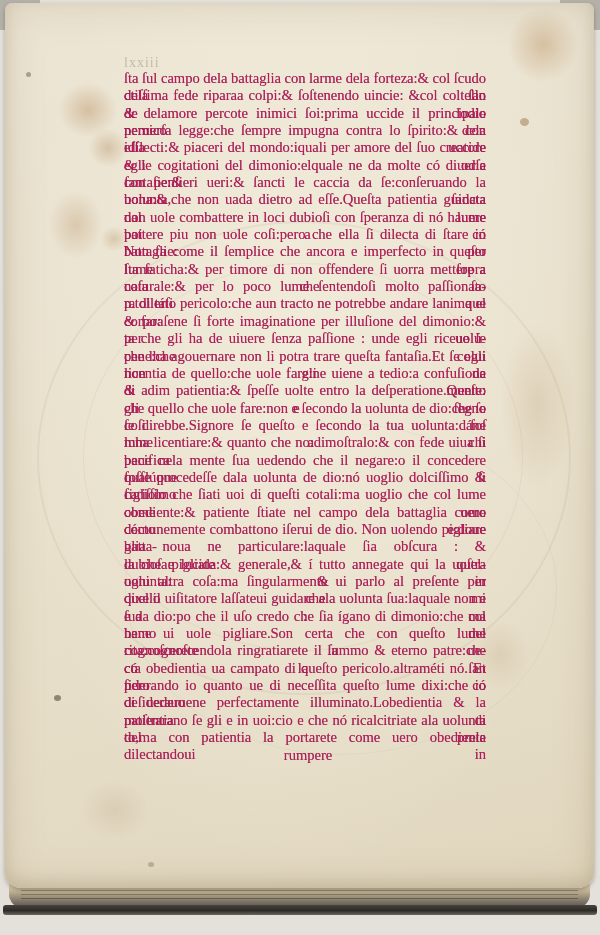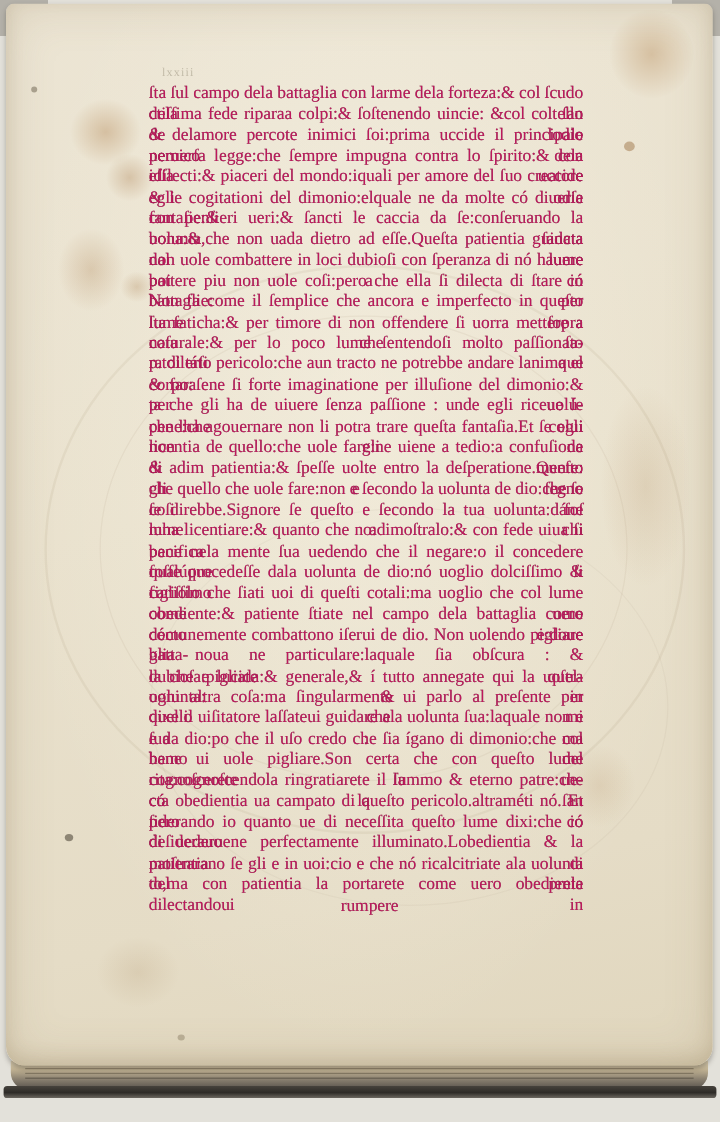--- a/index.html
+++ b/index.html
@@ -52,22 +52,22 @@
   .st5{left:508px;top:8px;width:70px;height:74px;background:radial-gradient(rgba(165,110,50,0.30),rgba(165,110,50,0) 72%);}
   .st6{left:500px;top:320px;width:76px;height:170px;background:radial-gradient(rgba(150,100,45,0.14),rgba(150,100,45,0) 70%);}
   .st7{left:470px;top:620px;width:60px;height:70px;background:radial-gradient(rgba(150,100,45,0.12),rgba(150,100,45,0) 70%);}
   .st8{left:80px;top:780px;width:70px;height:60px;background:radial-gradient(rgba(140,100,50,0.12),rgba(140,100,50,0) 70%);}
   .speck1{left:54px;top:695px;width:7px;height:6px;background:rgba(70,62,50,0.55);}
   .speck2{left:520px;top:118px;width:9px;height:8px;background:rgba(140,90,40,0.40);}
   .speck3{left:26px;top:72px;width:5px;height:5px;background:rgba(90,80,60,0.45);}
   .speck4{left:148px;top:862px;width:6px;height:5px;background:rgba(110,95,70,0.35);}
   
   .faint-header{
-    position:absolute;left:135px;top:55px;z-index:2;
-    font-size:10px;color:rgba(95,85,62,0.30);
+    position:absolute;left:124px;top:55px;z-index:2;
+    font-size:14px;color:rgba(95,85,62,0.30);
     filter:blur(0.6px);letter-spacing:1px;
   }
   
   .textblock{
     position:absolute;left:124px;top:70px;width:362px;z-index:3;
     color:#be185d;font-size:14.6px;line-height:17.35px;
     letter-spacing:-0.05px;
     text-shadow:0 0 0.4px rgba(40,33,26,0.55);
   }
   .line{

